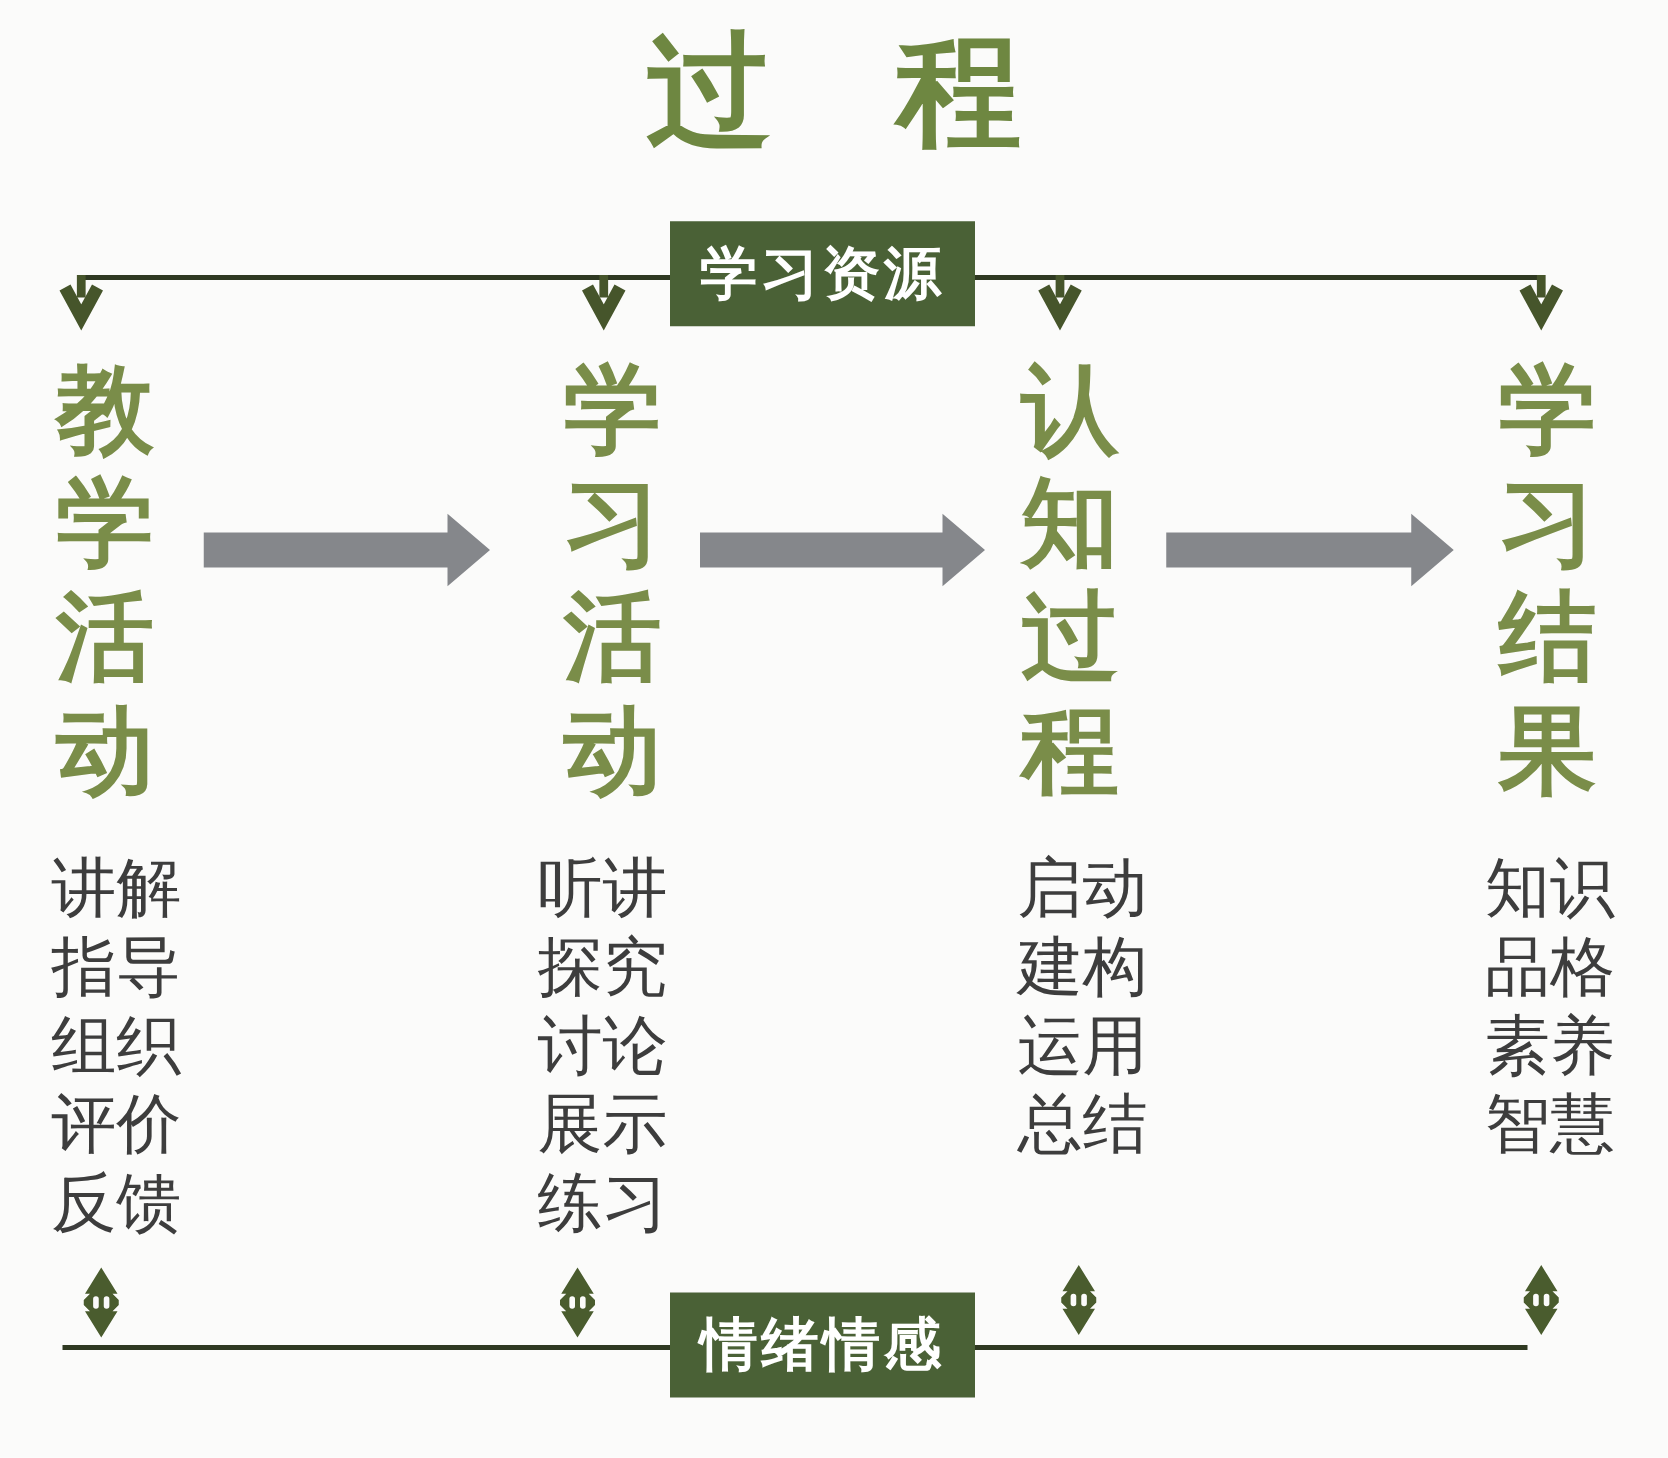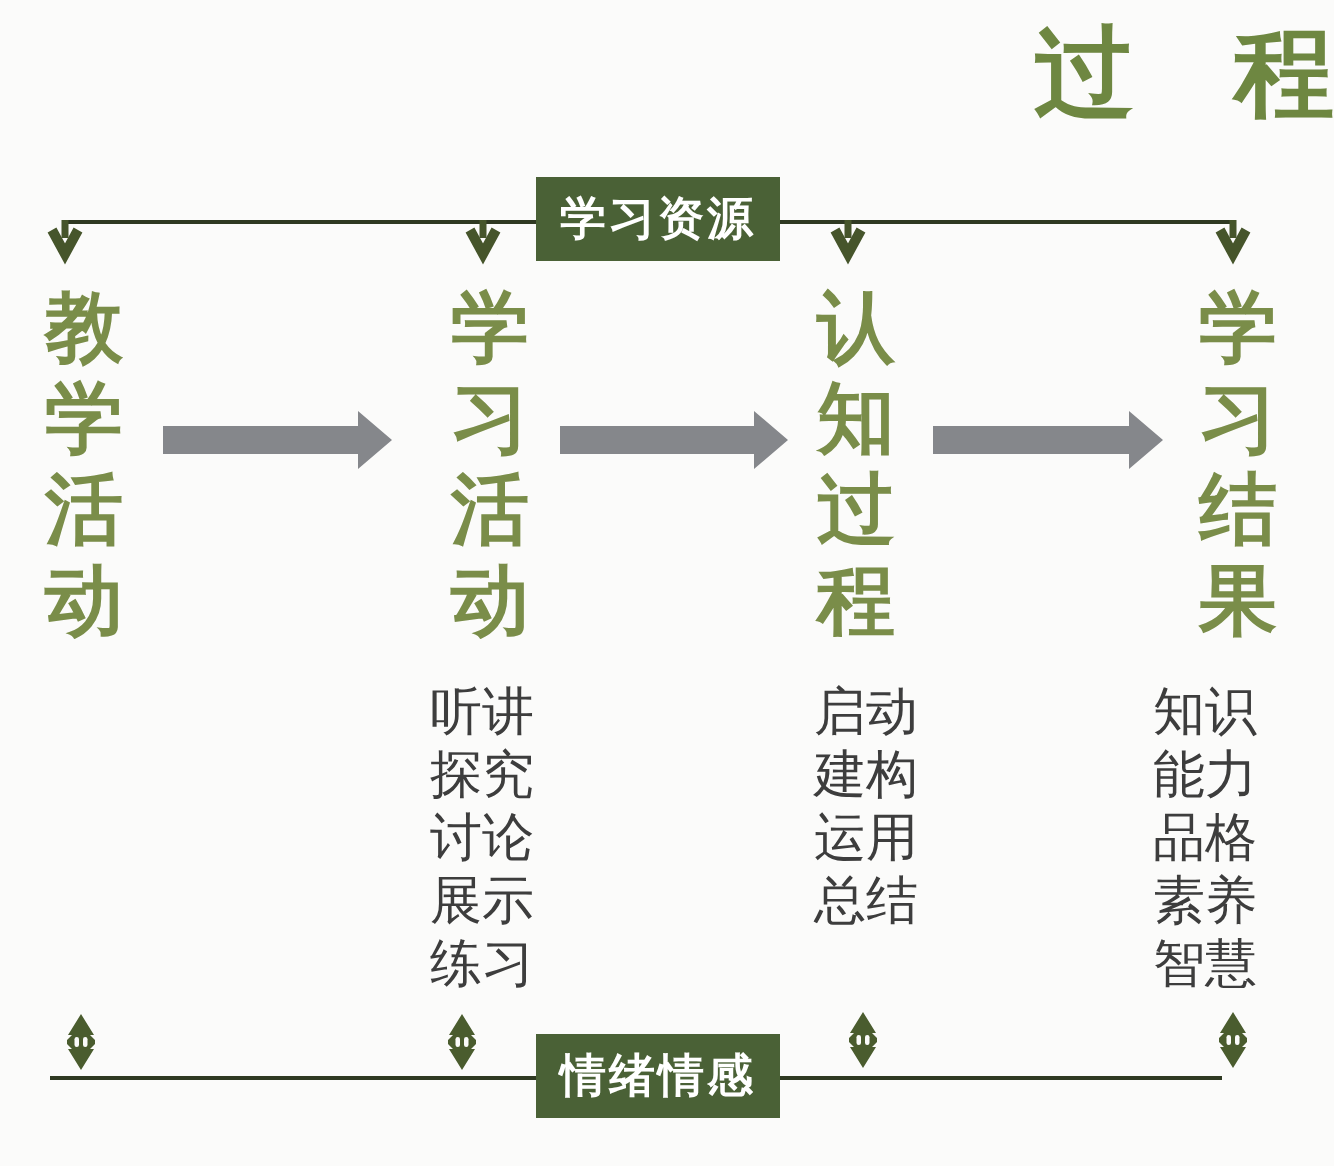--- a/index.html
+++ b/index.html
@@ -8,21 +8,21 @@
     width:1334px;
     height:1166px;
     background:#fbfbfa;
     overflow:hidden;
     font-family:"Liberation Sans", sans-serif;
   }
   .diagram-title {
     position:absolute;
     left:0; top:16px;
     width:100%;
-    text-align:right;
+    text-align:center;
     font-family:"DejaVu Serif", serif;
     font-weight:700;
     font-size:100px;
     line-height:112px;
     color:#6e8741;
     z-index:2;
     margin:0;
   }
   .connector-svg {
     position:absolute;
@@ -67,21 +67,21 @@
     width:150px;
     font-size:52px;
     line-height:63px;
     color:#3d3d3d;
     text-align:center;
     z-index:2;
   }
   .col-list.c1 { left:18px;  }
   .col-list.c2 { left:407px; }
   .col-list.c3 { left:791px; }
-  .col-list.c4 { left:1130px;}
+  .col-list.c4 { left:1165px;}
 </style>
 </head>
 <body>
 
 <div class="canvas">
 
   <h1 class="diagram-title">过　程</h1>
 
   <svg class="connector-svg" viewBox="0 0 1334 1166" xmlns="http://www.w3.org/2000/svg">
     <defs>
@@ -117,39 +117,45 @@
 
   <div class="label-box top">
     <span>学习资源</span>
   </div>
 
   <div class="col-title c1">教学活动</div>
   <div class="col-title c2">学习活动</div>
   <div class="col-title c3">认知过程</div>
   <div class="col-title c4">学习结果</div>
 
+  <div class="col-list c1">
+    <div>讲解</div>
+    <div>指导</div>
+    <div>组织</div>
+    <div>评价</div>
+    <div>反馈</div>
+  </div>
 
   <div class="col-list c2">
     <div>听讲</div>
     <div>探究</div>
     <div>讨论</div>
     <div>展示</div>
     <div>练习</div>
   </div>
 
   <div class="col-list c3">
     <div>启动</div>
     <div>建构</div>
     <div>运用</div>
     <div>总结</div>
   </div>
 
   <div class="col-list c4">
     <div>知识</div>
-    <div>能力</div>
     <div>品格</div>
     <div>素养</div>
     <div>智慧</div>
   </div>
 
   <div class="label-box bottom">
     <span>情绪情感</span>
   </div>
 
 </div>

